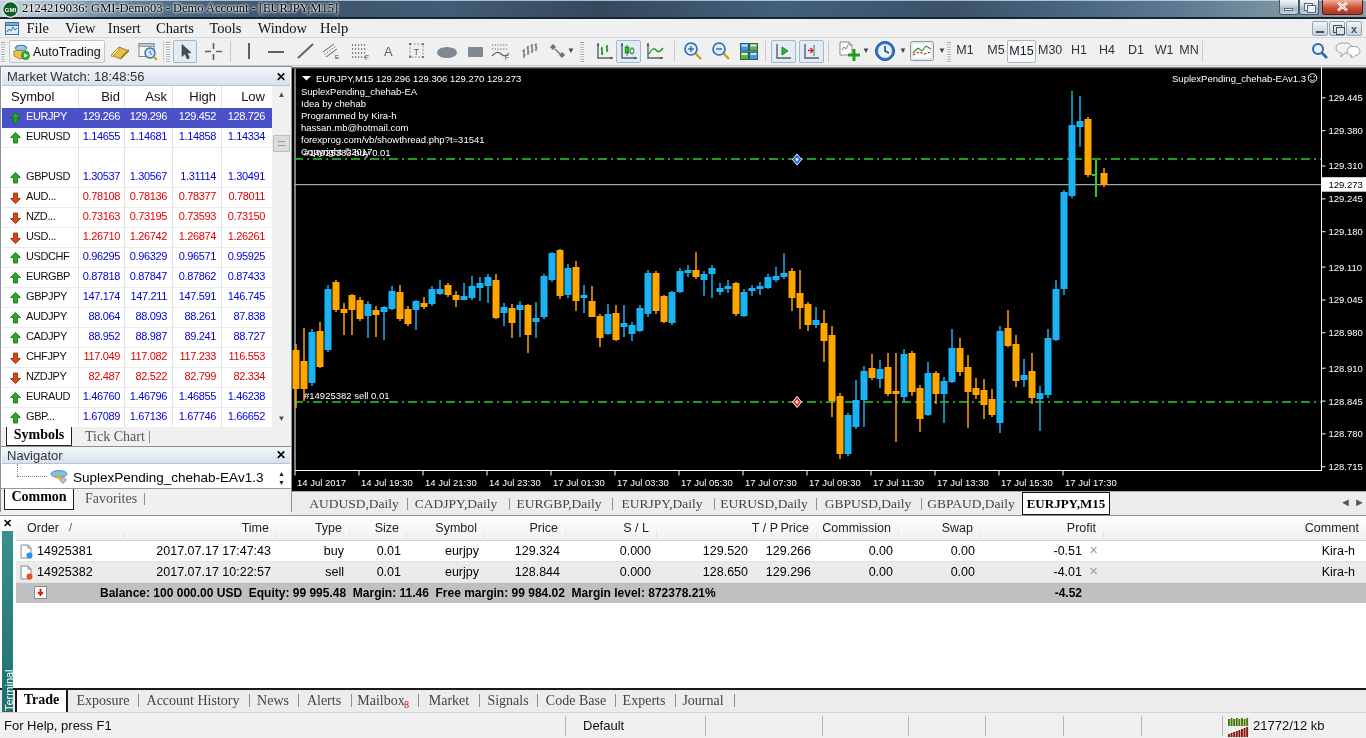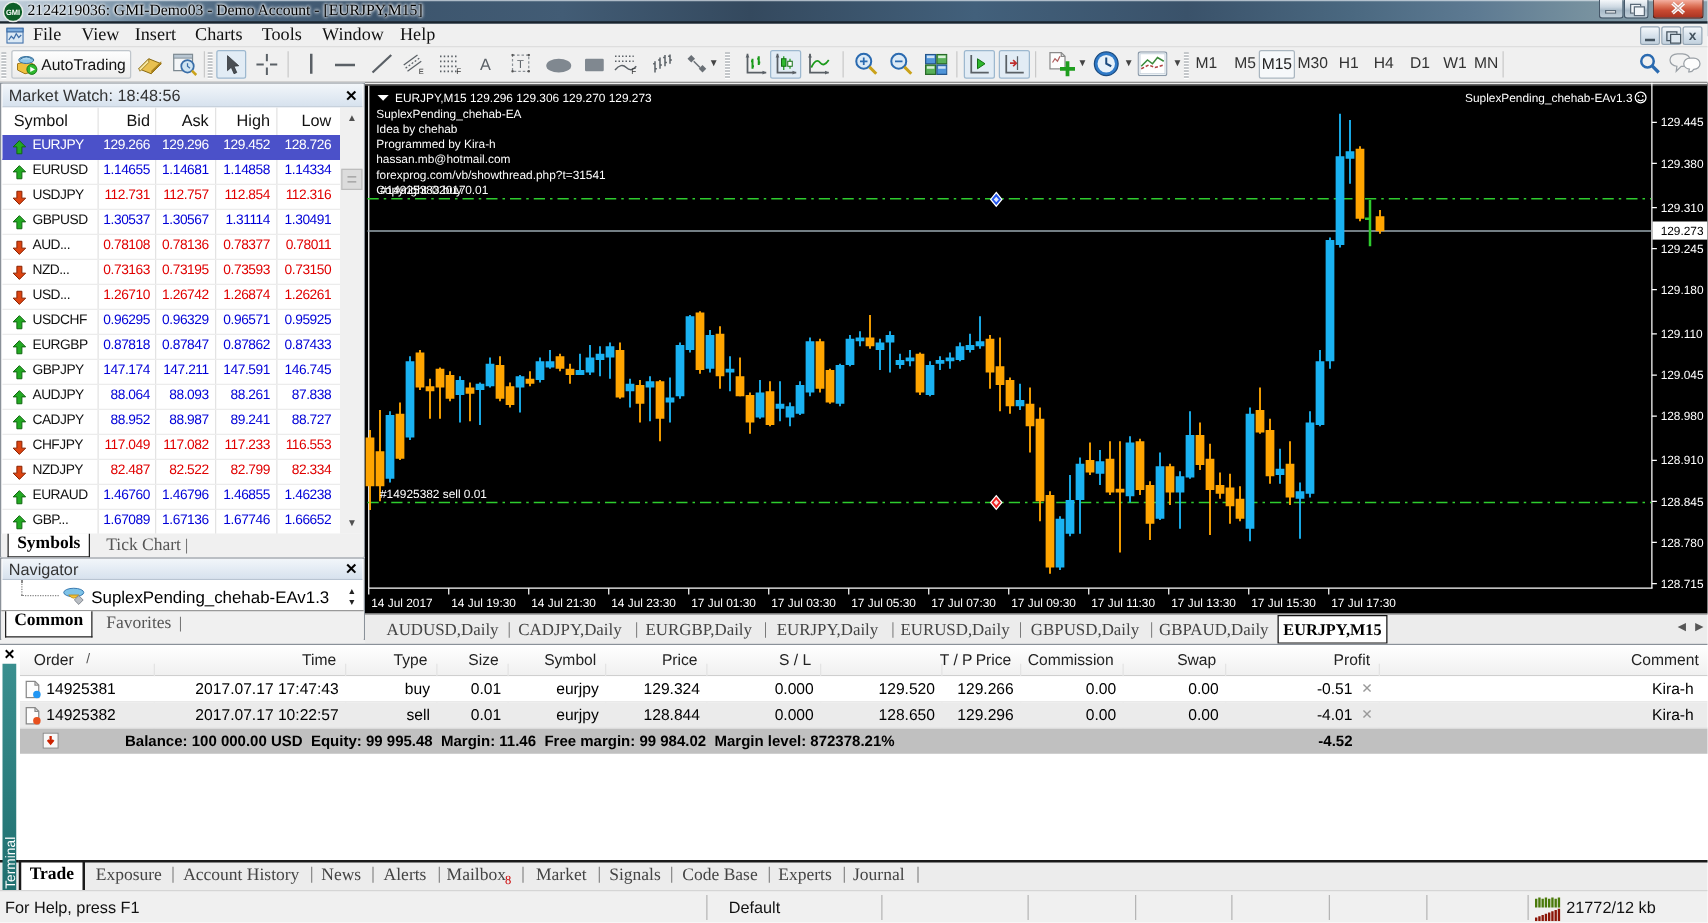--- a/index.html
+++ b/index.html
@@ -430,30 +430,20 @@
     </div>
     <div style="position:absolute;left:1px;top:61px;width:270px;height:20px;border-bottom:1px solid #ececec;box-sizing:border-box;">
       <svg width="11" height="12" viewBox="0 0 11 12" style="position:absolute;left:8px;top:4px;">
         <path d="M5.5,0.5 L10.5,5.5 L7.5,5.5 L7.5,11 L3.5,11 L3.5,5.5 L0.5,5.5 Z" fill="#22aa22" stroke="#116611" stroke-width="0.8"></path>
       </svg>
       <span style="position:absolute;left:24px;top:2px;font-size:11px;letter-spacing:-0.4px;color:#111;">EURUSD</span>
       <span style="position:absolute;right:152px;top:2px;font-size:11px;letter-spacing:-0.35px;color:#0000d8;">1.14655</span>
       <span style="position:absolute;right:105px;top:2px;font-size:11px;letter-spacing:-0.35px;color:#0000d8;">1.14681</span>
       <span style="position:absolute;right:56px;top:2px;font-size:11px;letter-spacing:-0.35px;color:#0000d8;">1.14858</span>
       <span style="position:absolute;right:7px;top:2px;font-size:11px;letter-spacing:-0.35px;color:#0000d8;">1.14334</span>
-    </div>
-    <div style="position:absolute;left:1px;top:81px;width:270px;height:20px;border-bottom:1px solid #ececec;box-sizing:border-box;">
-      <svg width="11" height="12" viewBox="0 0 11 12" style="position:absolute;left:8px;top:4px;">
-        <path d="M5.5,11.5 L0.5,6.5 L3.5,6.5 L3.5,1 L7.5,1 L7.5,6.5 L10.5,6.5 Z" fill="#dd4411" stroke="#882200" stroke-width="0.8"></path>
-      </svg>
-      <span style="position:absolute;left:24px;top:2px;font-size:11px;letter-spacing:-0.4px;color:#111;">USDJPY</span>
-      <span style="position:absolute;right:152px;top:2px;font-size:11px;letter-spacing:-0.35px;color:#e00000;">112.731</span>
-      <span style="position:absolute;right:105px;top:2px;font-size:11px;letter-spacing:-0.35px;color:#e00000;">112.757</span>
-      <span style="position:absolute;right:56px;top:2px;font-size:11px;letter-spacing:-0.35px;color:#e00000;">112.854</span>
-      <span style="position:absolute;right:7px;top:2px;font-size:11px;letter-spacing:-0.35px;color:#e00000;">112.316</span>
     </div>
     <div style="position:absolute;left:1px;top:101px;width:270px;height:20px;border-bottom:1px solid #ececec;box-sizing:border-box;">
       <svg width="11" height="12" viewBox="0 0 11 12" style="position:absolute;left:8px;top:4px;">
         <path d="M5.5,0.5 L10.5,5.5 L7.5,5.5 L7.5,11 L3.5,11 L3.5,5.5 L0.5,5.5 Z" fill="#22aa22" stroke="#116611" stroke-width="0.8"></path>
       </svg>
       <span style="position:absolute;left:24px;top:2px;font-size:11px;letter-spacing:-0.4px;color:#111;">GBPUSD</span>
       <span style="position:absolute;right:152px;top:2px;font-size:11px;letter-spacing:-0.35px;color:#0000d8;">1.30537</span>
       <span style="position:absolute;right:105px;top:2px;font-size:11px;letter-spacing:-0.35px;color:#0000d8;">1.30567</span>
       <span style="position:absolute;right:56px;top:2px;font-size:11px;letter-spacing:-0.35px;color:#0000d8;">1.31114</span>
       <span style="position:absolute;right:7px;top:2px;font-size:11px;letter-spacing:-0.35px;color:#0000d8;">1.30491</span>

